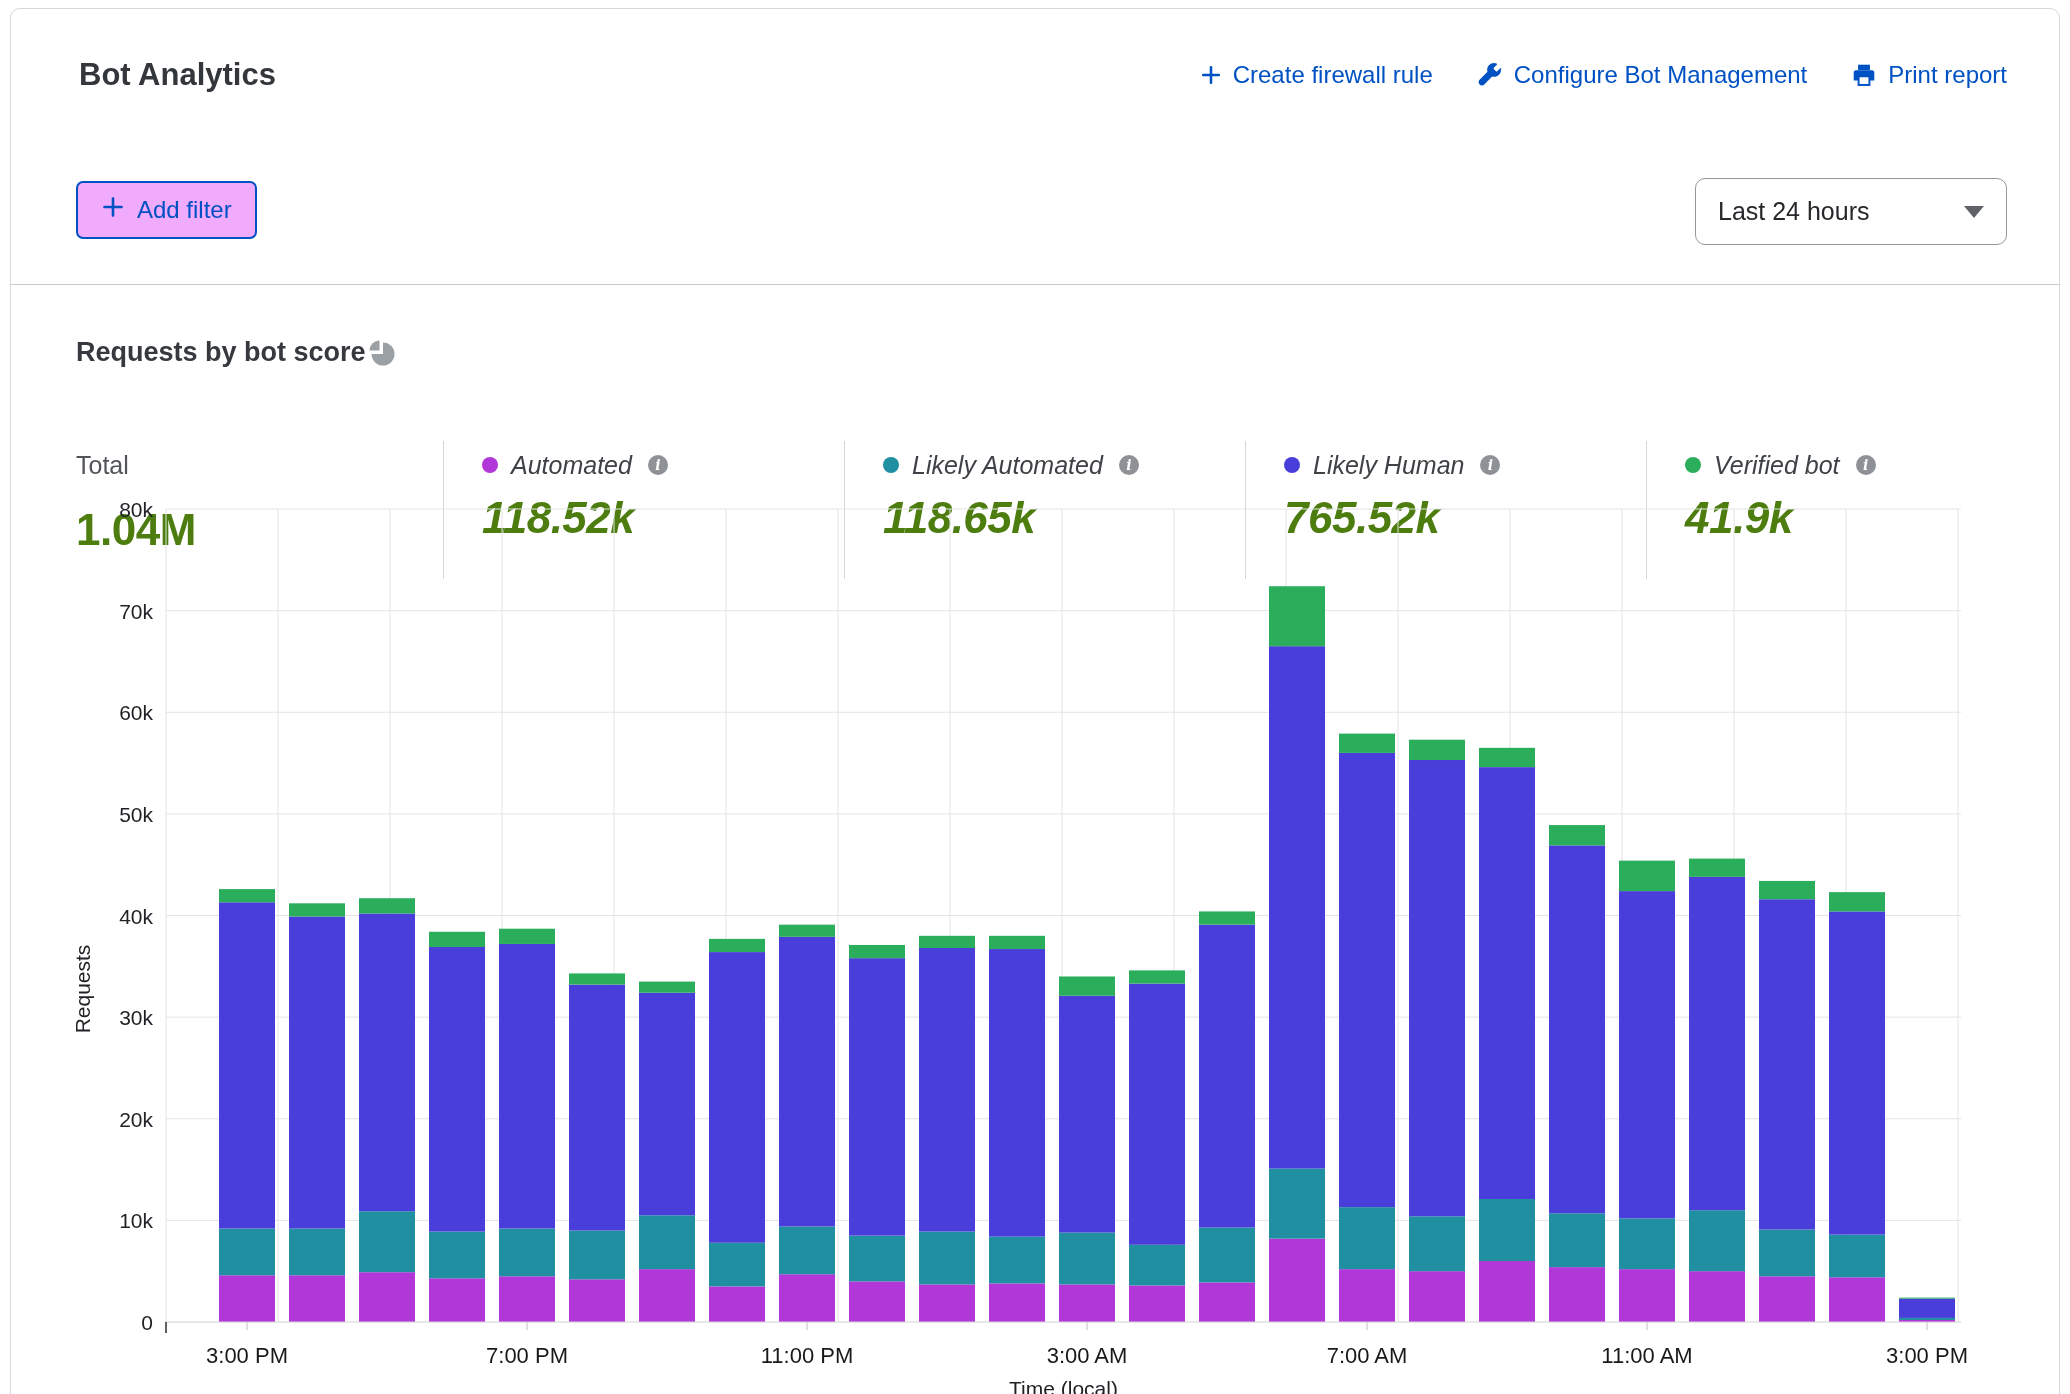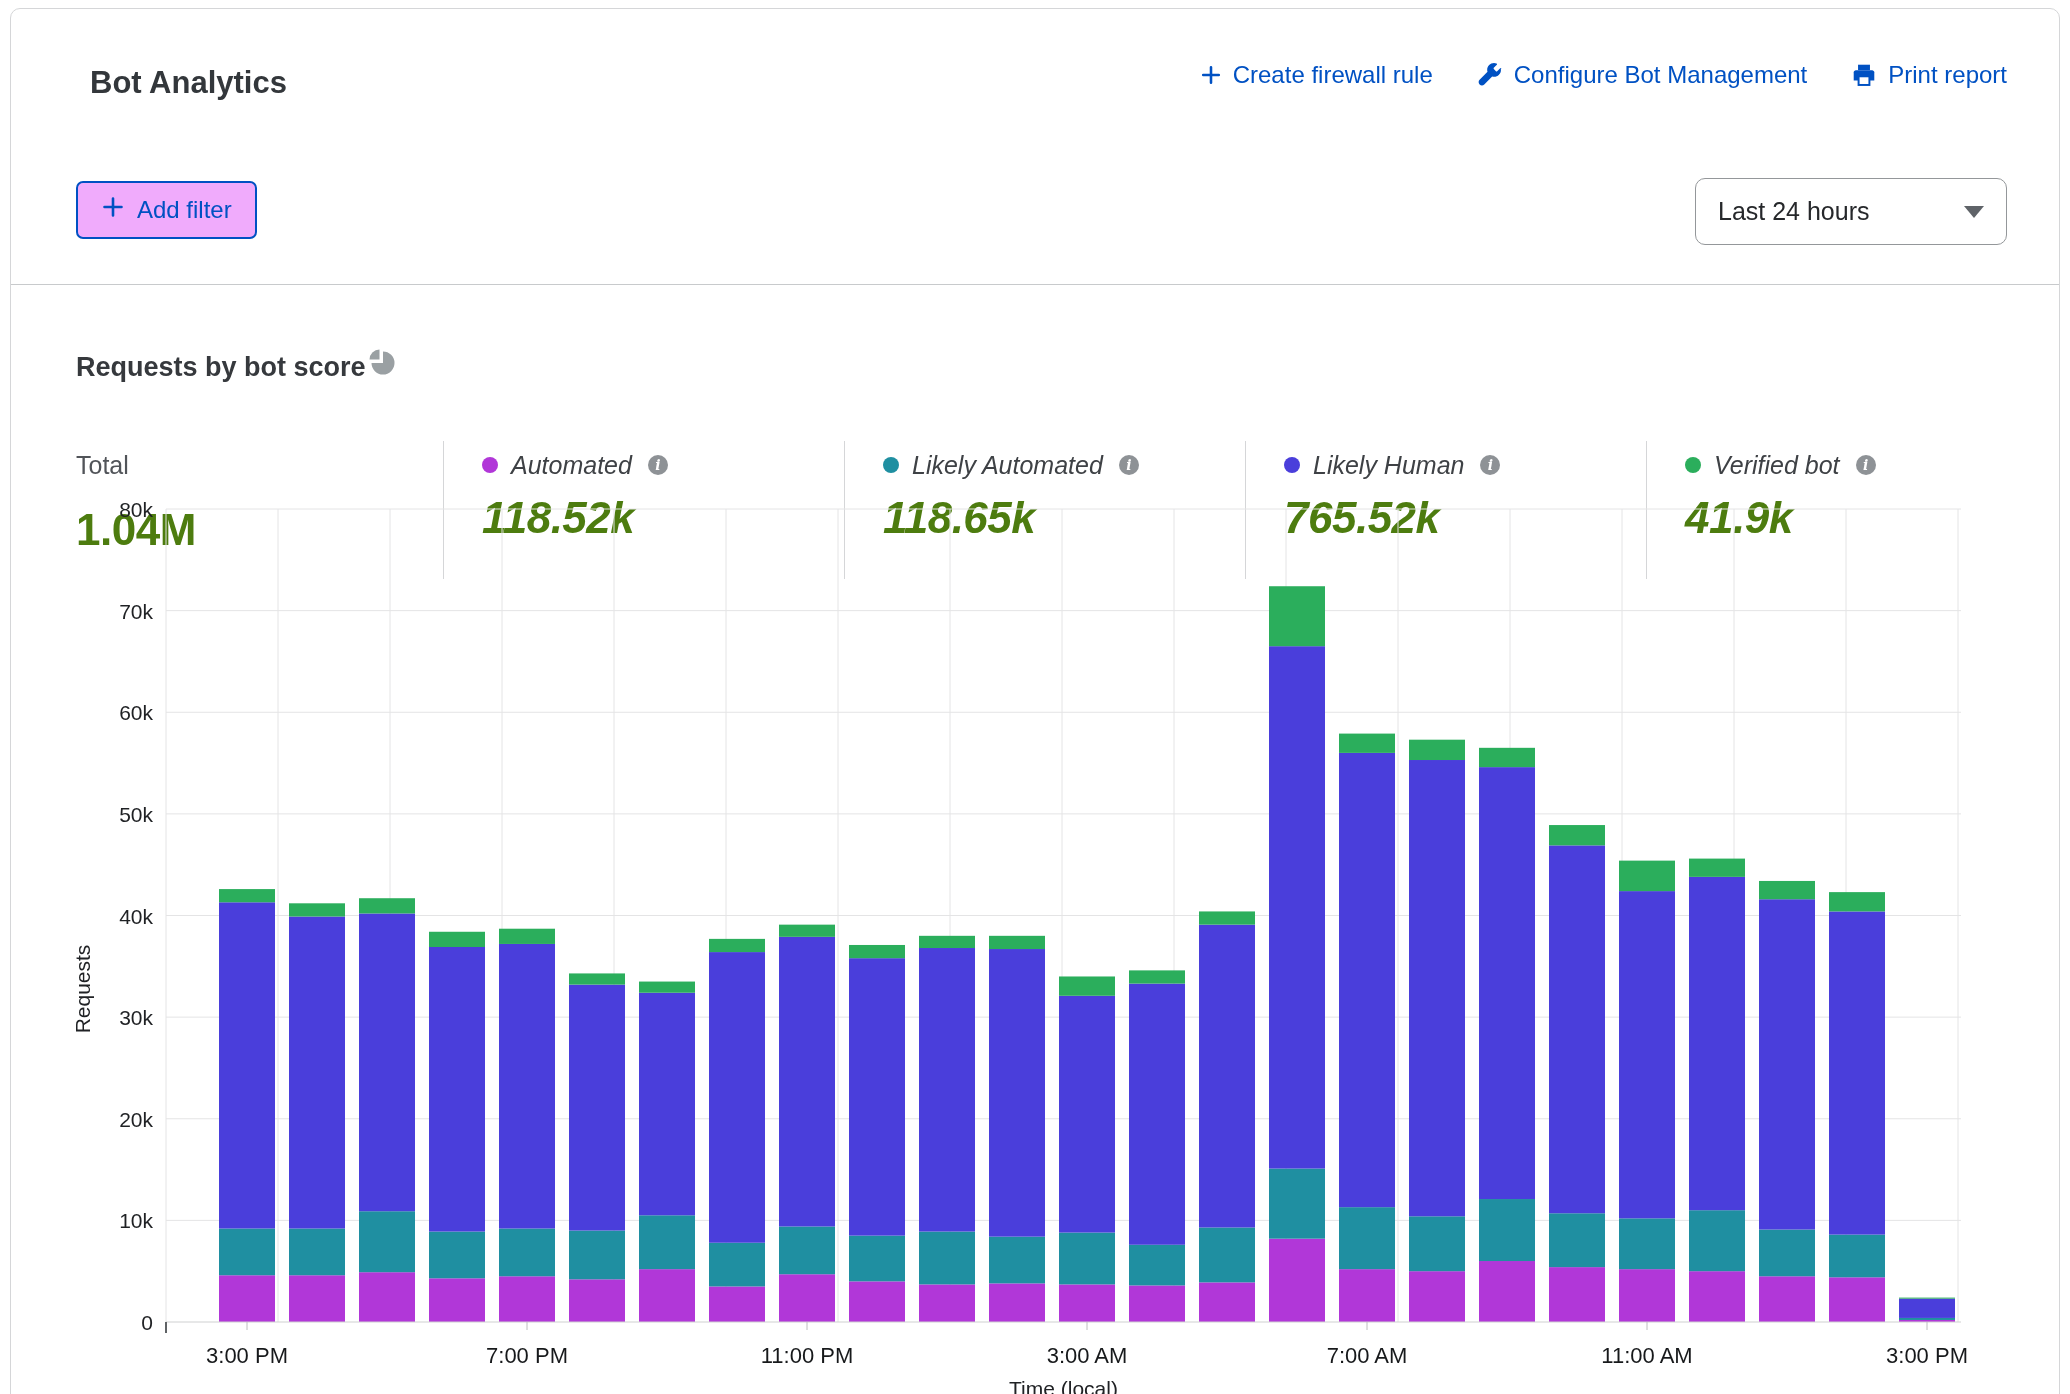--- a/index.html
+++ b/index.html
@@ -1,35 +1,35 @@
 <!DOCTYPE html>
 <html><head>
 <meta charset="utf-8">
 <style>
   * { margin:0; padding:0; box-sizing:border-box; }
   html,body { width:2070px; height:1394px; background:#ffffff; overflow:hidden;
               font-family:"Liberation Sans","DejaVu Sans",sans-serif; }
   .card { position:absolute; left:10px; top:8px; width:2050px; height:1440px;
           background:#fff; border:1px solid #d5d6d8; border-radius:10px; }
   
-  .page-title { position:absolute; left:79px; top:48px; font-size:31px; font-weight:700; color:#33373b;margin-top:8px; }
+  .page-title { position:absolute; left:68px; top:48px; font-size:31px; font-weight:700; color:#33373b; }
   .actions { position:absolute; right:52px; top:52px; display:flex; align-items:center; gap:44px; }
   .action { display:flex; align-items:center; gap:11px; color:#0051c3; font-size:24px; cursor:pointer; text-decoration:none; }
   .action svg { display:block; }
   .add-filter { position:absolute; left:65px; top:172px; height:58px; display:inline-flex; align-items:center; gap:12px;
                 padding:0 23px; border:2px solid #0051c3; border-radius:7px; background:#f0abfc;
                 color:#0051c3; font-size:24px; cursor:pointer; }
   .dropdown { position:absolute; right:52px; top:169px; width:312px; height:67px; border:1px solid #94979a;
               border-radius:10px; background:#fff; display:flex; align-items:center; justify-content:space-between;
               padding:0 22px; font-size:25px; color:#26282b; cursor:pointer;margin-left:12px; }
   .caret { width:0; height:0; border-left:10px solid transparent; border-right:10px solid transparent;
            border-top:12px solid #5f6368; }
   .header-divider { position:absolute; left:0; top:275px; width:100%; height:1px; background:#c8cacc; }
   
-  .section-title { position:absolute; left:65px; top:337px; display:flex; align-items:flex-end; gap:0;
+  .section-title { position:absolute; left:65px; top:328px; display:flex; align-items:flex-start; gap:0;
                    font-size:27px; font-weight:700; color:#36393d; }
   
   .stats { position:absolute; left:65px; top:432px; display:flex; height:138px; }
   .stat-block { display:flex; flex-direction:column; justify-content:flex-start; padding-top:8px; }
   .stat-block.total { width:367px;gap:12px; }
   .stat-block.series { width:401px; border-left:1px solid #d5d6d8; padding-left:38px;font-style:italic; }
   .stat-label-row { display:flex; align-items:center; gap:13px; font-size:25px; color:#3e4145; height:32px; }
   .stat-label-row .plain { color:#515459; }
   .dot { width:16px; height:16px; border-radius:50%; flex:0 0 auto; }
   .info { width:20px; height:20px; border-radius:50%; background:#8e9296; color:#fff; font-size:14px; font-weight:700;

